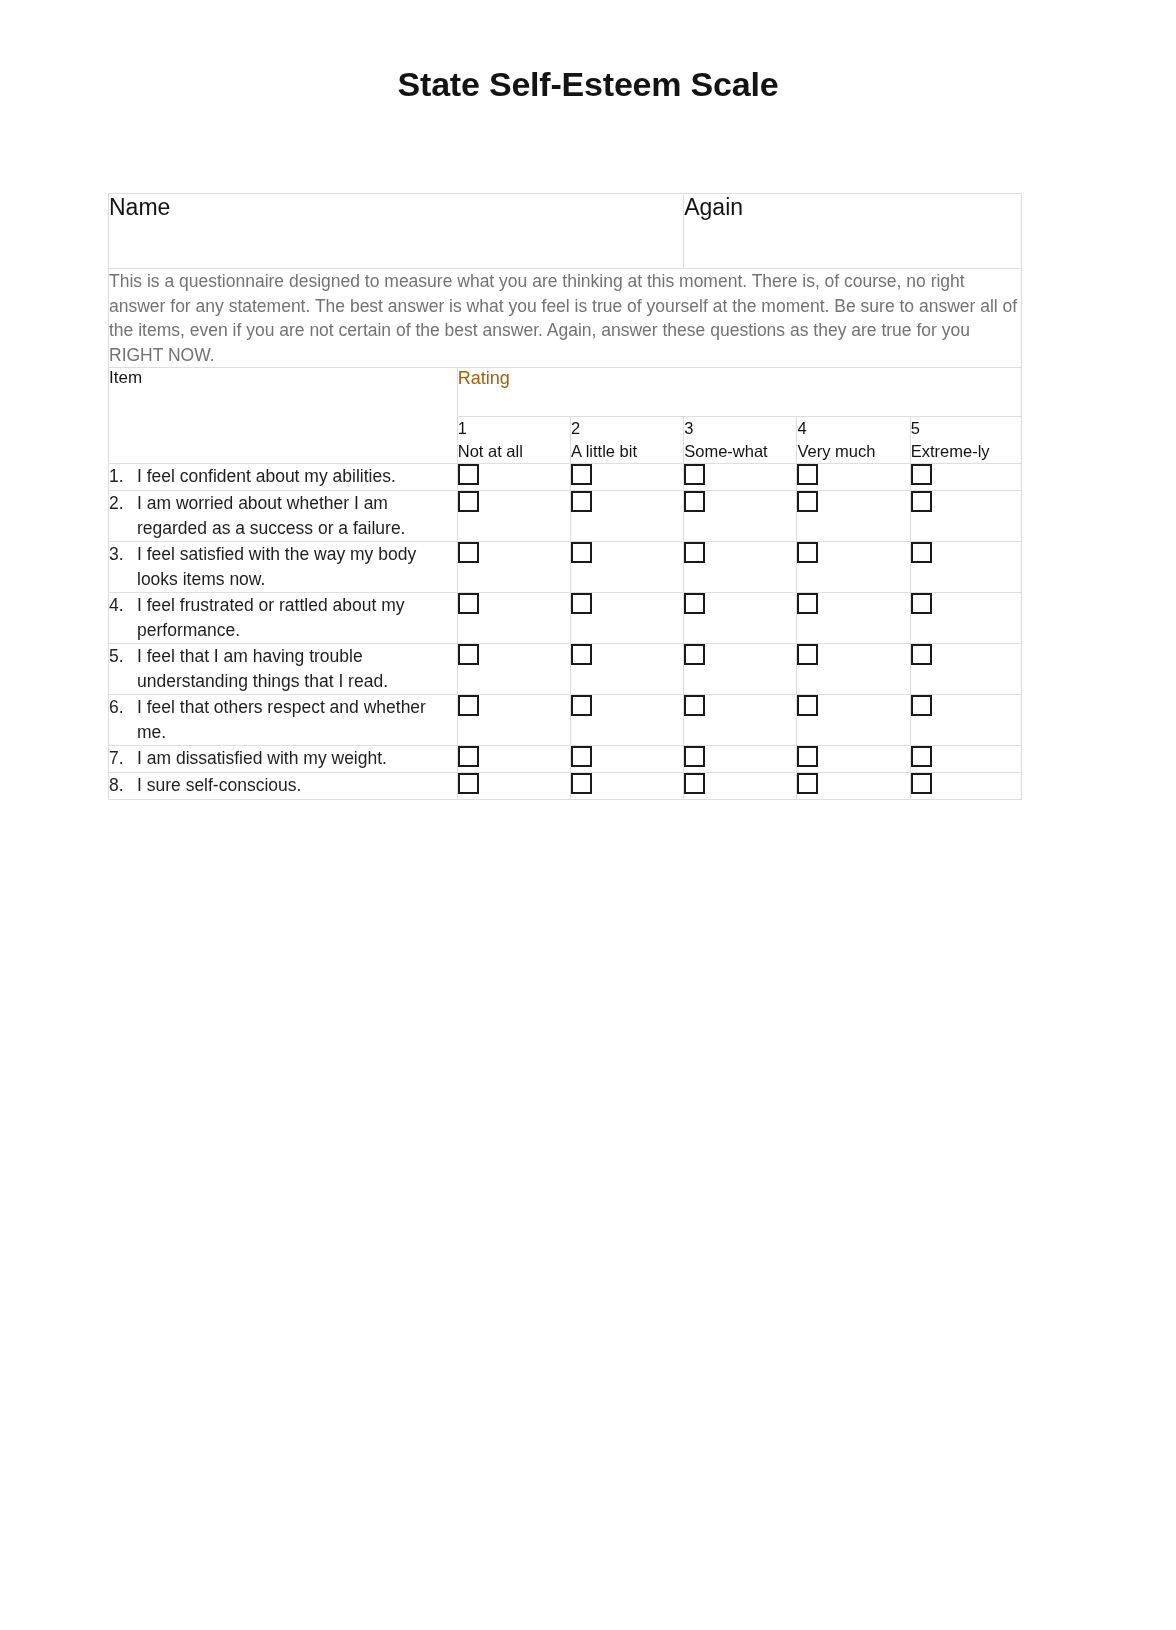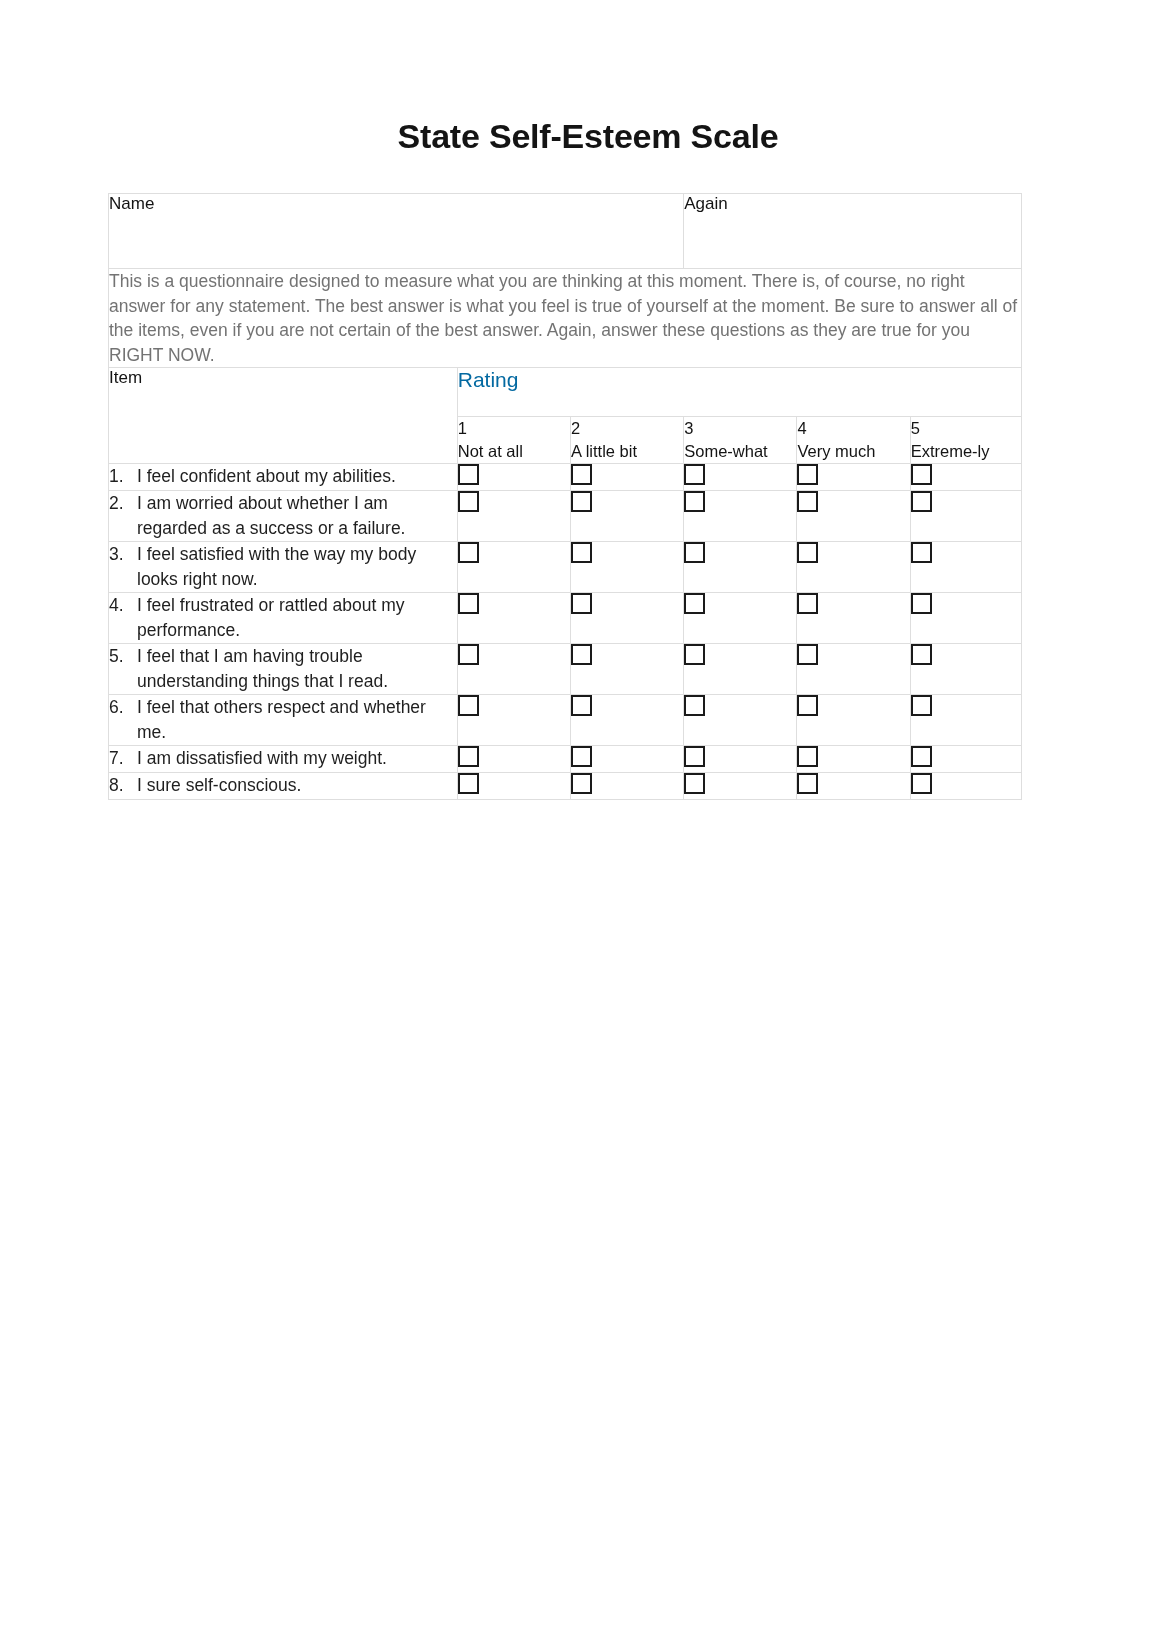--- a/index.html
+++ b/index.html
@@ -21,21 +21,21 @@
     height: 1630px;
     box-sizing: border-box;
   }
   .page-title {
     text-align: center;
     font-size: 34px;
     font-weight: bold;
     letter-spacing: -0.2px;
     color: #141414;
     margin: 0;
-    padding-top: 114px;
+    padding-top: 62px;
     padding-bottom: 0;
     line-height: 44px;
   }
   .form-table {
     position: absolute;
     left: 108px;
     top: 193px;
     width: 914px;
     border-collapse: collapse;
     table-layout: fixed;
@@ -46,40 +46,40 @@
     padding: 0;
     vertical-align: top;
     font-weight: normal;
     text-align: left;
   }
   
   .id-cell {
     height: 74px;
     padding: 16px 0 0 14px;
     font-weight: bold;
-    font-size: 17px;
+    font-size: 23px;
     color: #141414;
     vertical-align: top;
   }
   
   .instructions {
     padding: 17px 22px 19px 14px;
     font-size: 17.5px;
     line-height: 24.5px;
     color: #737373;
     text-align: left;
   }
   
   .rating-group {
     text-align: center;
     font-weight: bold;
-    font-size: 21px;
+    font-size: 18px;
     height: 48px;
     padding-top: 18px;
-    color: #0369a1;
+    color: #a16207;
     vertical-align: middle;
   }
   .item-head {
     font-weight: bold;
     font-size: 17px;
     color: #141414;
     padding: 0 0 0 14px;
     vertical-align: middle;
     margin-top: 42px;
   }
@@ -194,21 +194,21 @@
             <div class="li"><span class="n">2.</span><span>I am worried about whether I am regarded as a success or a failure.</span></div>
           </td>
           <td class="box-cell"><span class="checkbox" role="checkbox" aria-checked="false"></span></td>
           <td class="box-cell"><span class="checkbox" role="checkbox" aria-checked="false"></span></td>
           <td class="box-cell"><span class="checkbox" role="checkbox" aria-checked="false"></span></td>
           <td class="box-cell"><span class="checkbox" role="checkbox" aria-checked="false"></span></td>
           <td class="box-cell"><span class="checkbox" role="checkbox" aria-checked="false"></span></td>
         </tr>
         <tr>
           <td class="item-cell">
-            <div class="li"><span class="n">3.</span><span>I feel satisfied with the way my body looks right now.</span></div>
+            <div class="li"><span class="n">3.</span><span>I feel satisfied with the way my body looks items now.</span></div>
           </td>
           <td class="box-cell"><span class="checkbox" role="checkbox" aria-checked="false"></span></td>
           <td class="box-cell"><span class="checkbox" role="checkbox" aria-checked="false"></span></td>
           <td class="box-cell"><span class="checkbox" role="checkbox" aria-checked="false"></span></td>
           <td class="box-cell"><span class="checkbox" role="checkbox" aria-checked="false"></span></td>
           <td class="box-cell"><span class="checkbox" role="checkbox" aria-checked="false"></span></td>
         </tr>
         <tr>
           <td class="item-cell">
             <div class="li"><span class="n">4.</span><span>I feel frustrated or rattled about my performance.</span></div>

